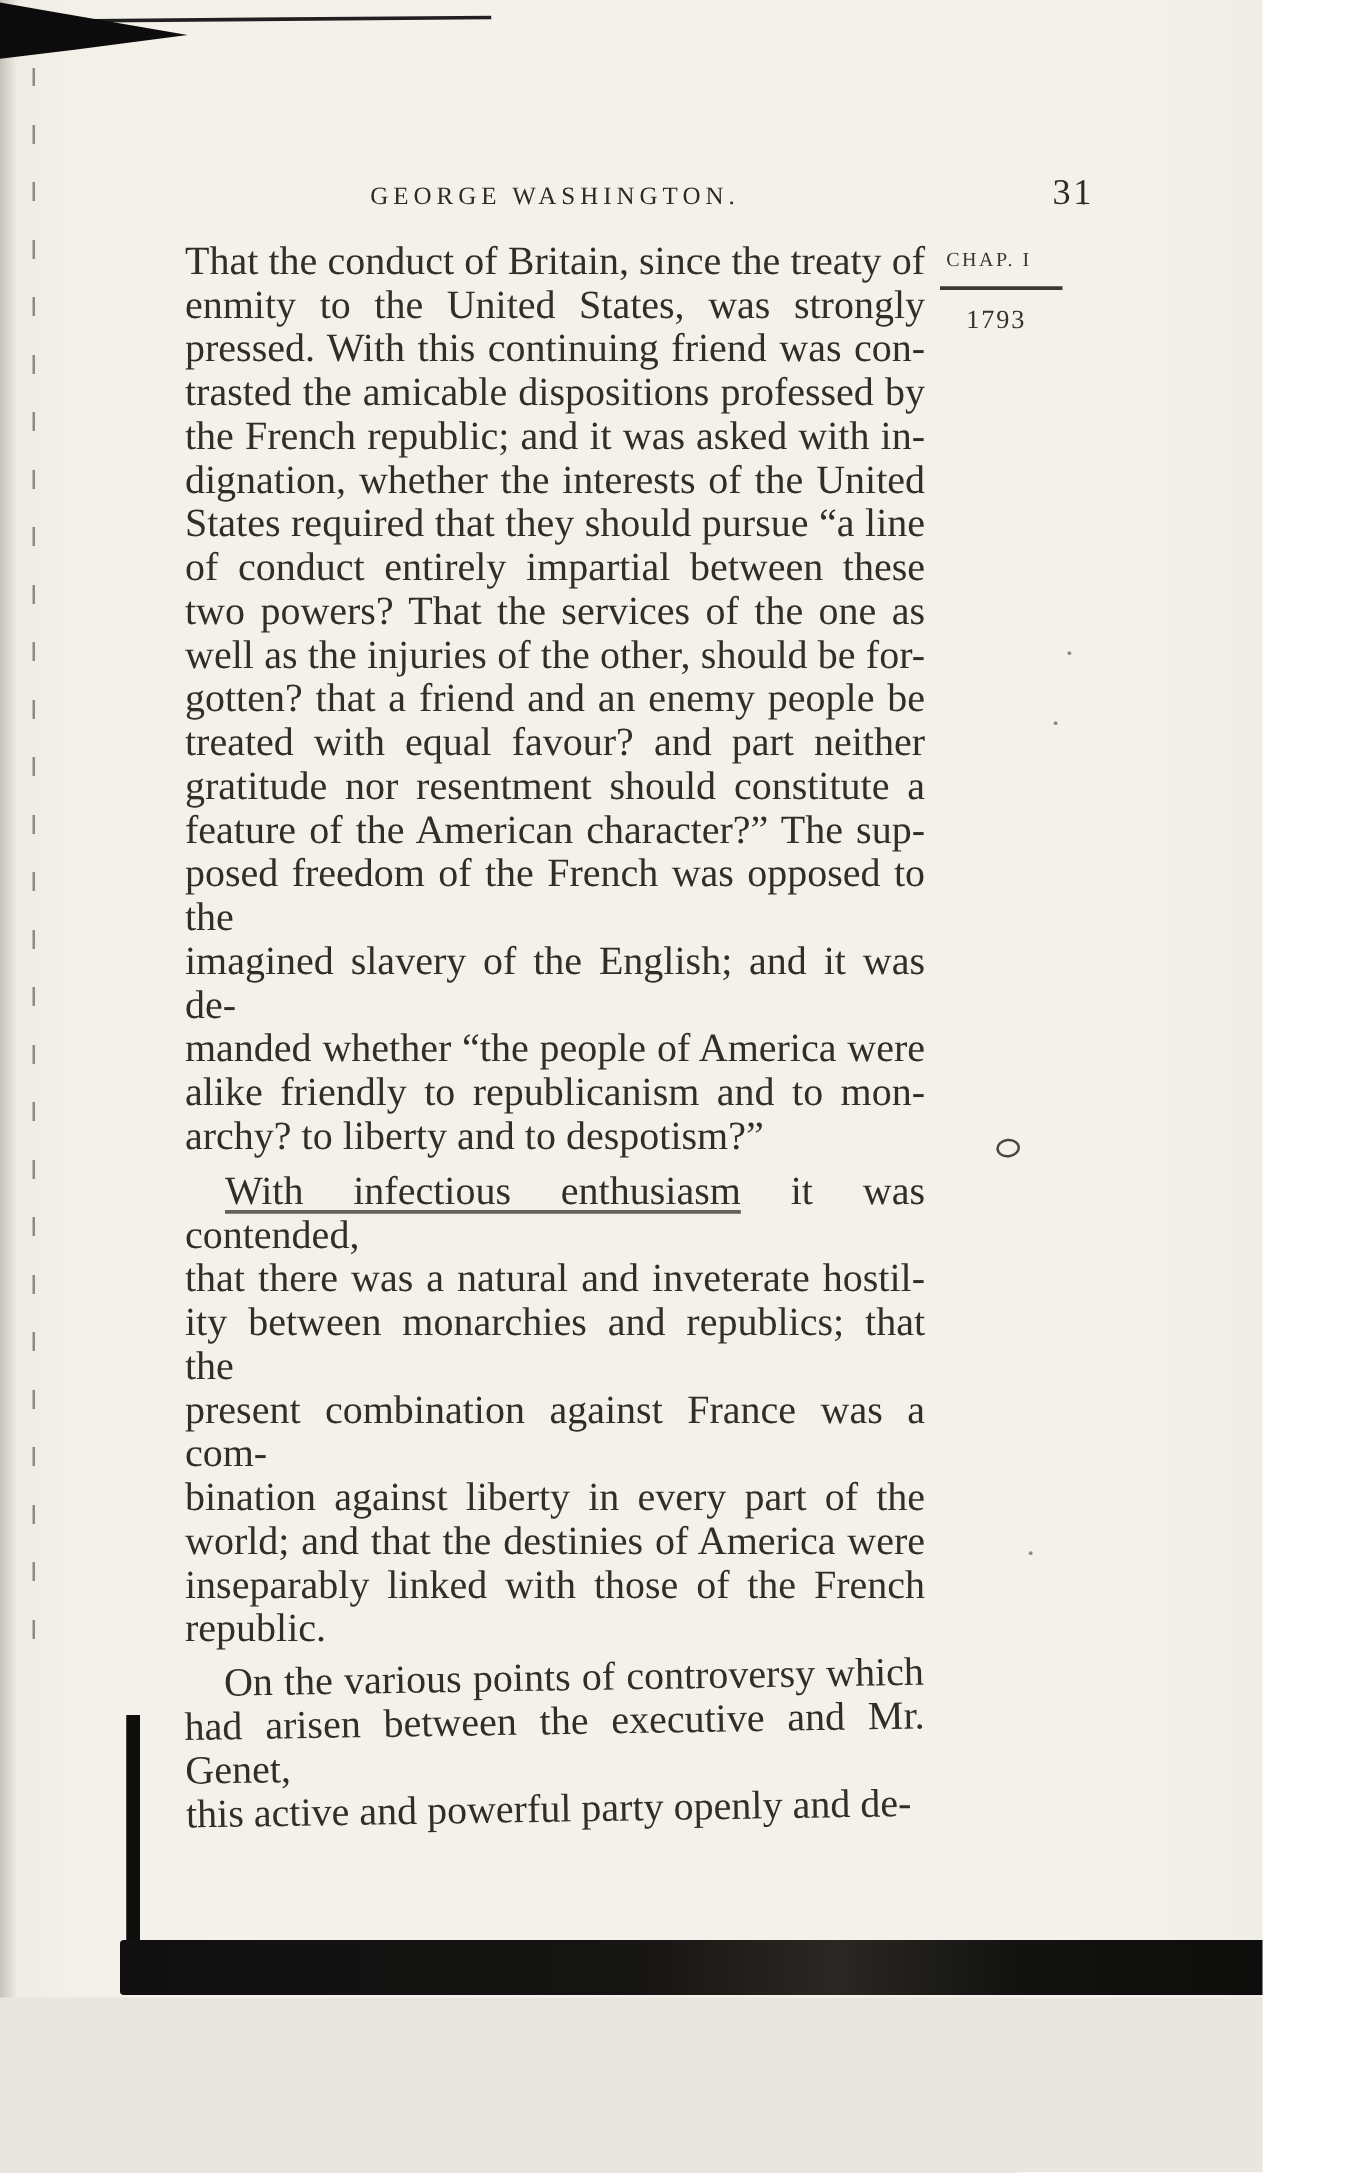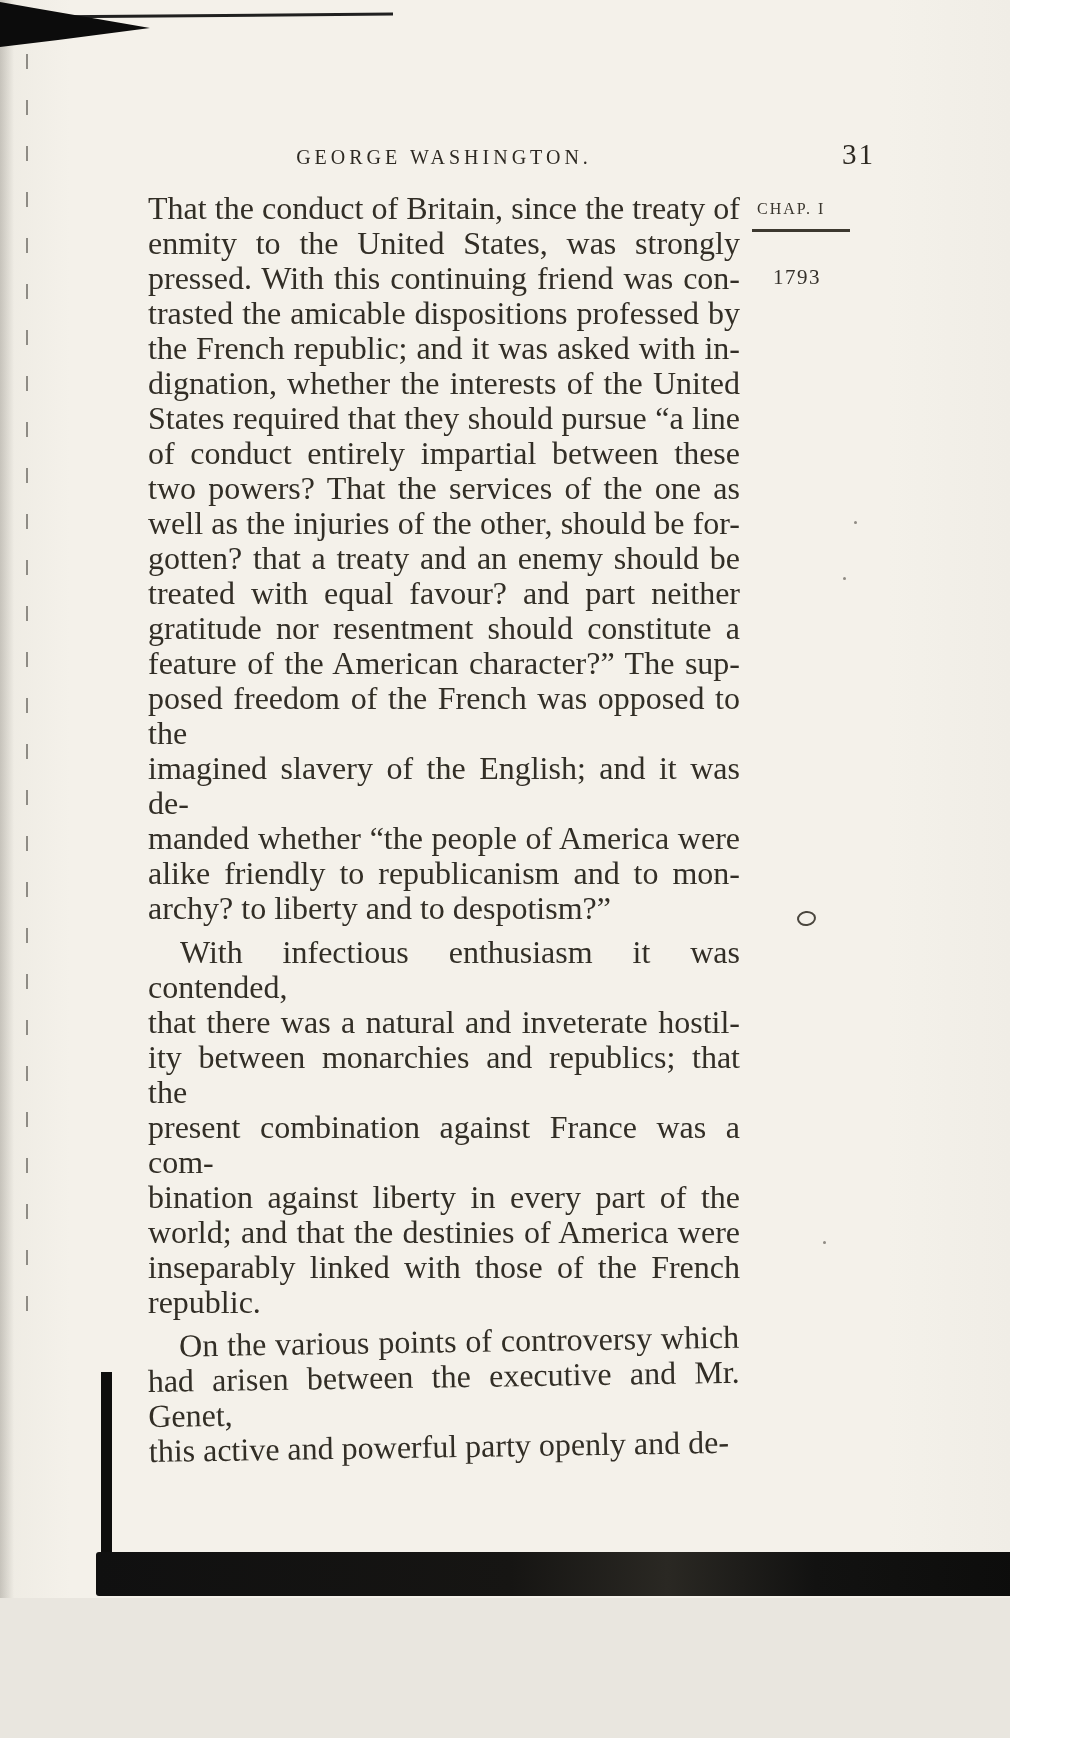--- a/index.html
+++ b/index.html
@@ -55,38 +55,39 @@
   .margin-chapter {
     position: absolute; left: 757px; top: 200px;
     font-size: 16px; letter-spacing: 2px; color: #3a362e;
   }
   .chapter-rule {
     position: absolute; left: 752px; top: 229px; width: 98px; height: 2.5px;
     background: #3c382f;
   }
   .margin-year {
     position: absolute; left: 773px; top: 243px;
-    font-size: 21px; letter-spacing: 1.5px; color: #34302a; margin-top: 22px;
+    font-size: 21px; letter-spacing: 1.5px; color: #34302a;
   }
   .margin-circle {
     position: absolute; left: 797px; top: 911px; width: 15px; height: 11px;
     border: 2.5px solid #4a463e; border-radius: 50%;
     transform: rotate(-6deg);
   }
   
   .text-column {
     position: absolute; left: 148px; top: 191px; width: 592px;
     font-size: 32px; line-height: 35px; color: #322e26;
   }
   .paragraph + .paragraph { margin-top: 9px; }
   .paragraph.skew { transform: rotate(-0.9deg); transform-origin: 0 50%; }
   .line { text-align: justify; text-align-last: justify; white-space: normal; }
   .line.last { text-align-last: left; }
   .line.indent { text-indent: 32px; }
   .pencil-underline {
+    text-decoration: underline;
     text-decoration-thickness: 2.5px;
     text-underline-offset: 5px;
     text-decoration-color: rgba(75,70,62,0.85);
   }
 </style>
 </head>
 <body>
 
 <div class="page">
 
@@ -118,21 +119,21 @@
         <div class="line">That the conduct of Britain, since the treaty of</div>
         <div class="line">enmity to the United States, was strongly</div>
         <div class="line">pressed.  With this continuing friend was con-</div>
         <div class="line">trasted the amicable dispositions professed by</div>
         <div class="line">the French republic; and it was asked with in-</div>
         <div class="line">dignation, whether the interests of the United</div>
         <div class="line">States required that they should pursue “a line</div>
         <div class="line">of conduct entirely impartial between these</div>
         <div class="line">two powers?  That the services of the one as</div>
         <div class="line">well as the injuries of the other, should be for-</div>
-        <div class="line">gotten? that a treaty and an enemy should be</div>
+        <div class="line">gotten? that a friend and an enemy people be</div>
         <div class="line">treated with equal favour? and part neither</div>
         <div class="line">gratitude nor resentment should constitute a</div>
         <div class="line">feature of the American character?”  The sup-</div>
         <div class="line">posed freedom of the French was opposed to the</div>
         <div class="line">imagined slavery of the English; and it was de-</div>
         <div class="line">manded whether “the people of America were</div>
         <div class="line">alike friendly to republicanism and to mon-</div>
         <div class="line last">archy? to liberty and to despotism?”</div>
       </div>
       <div class="paragraph">

